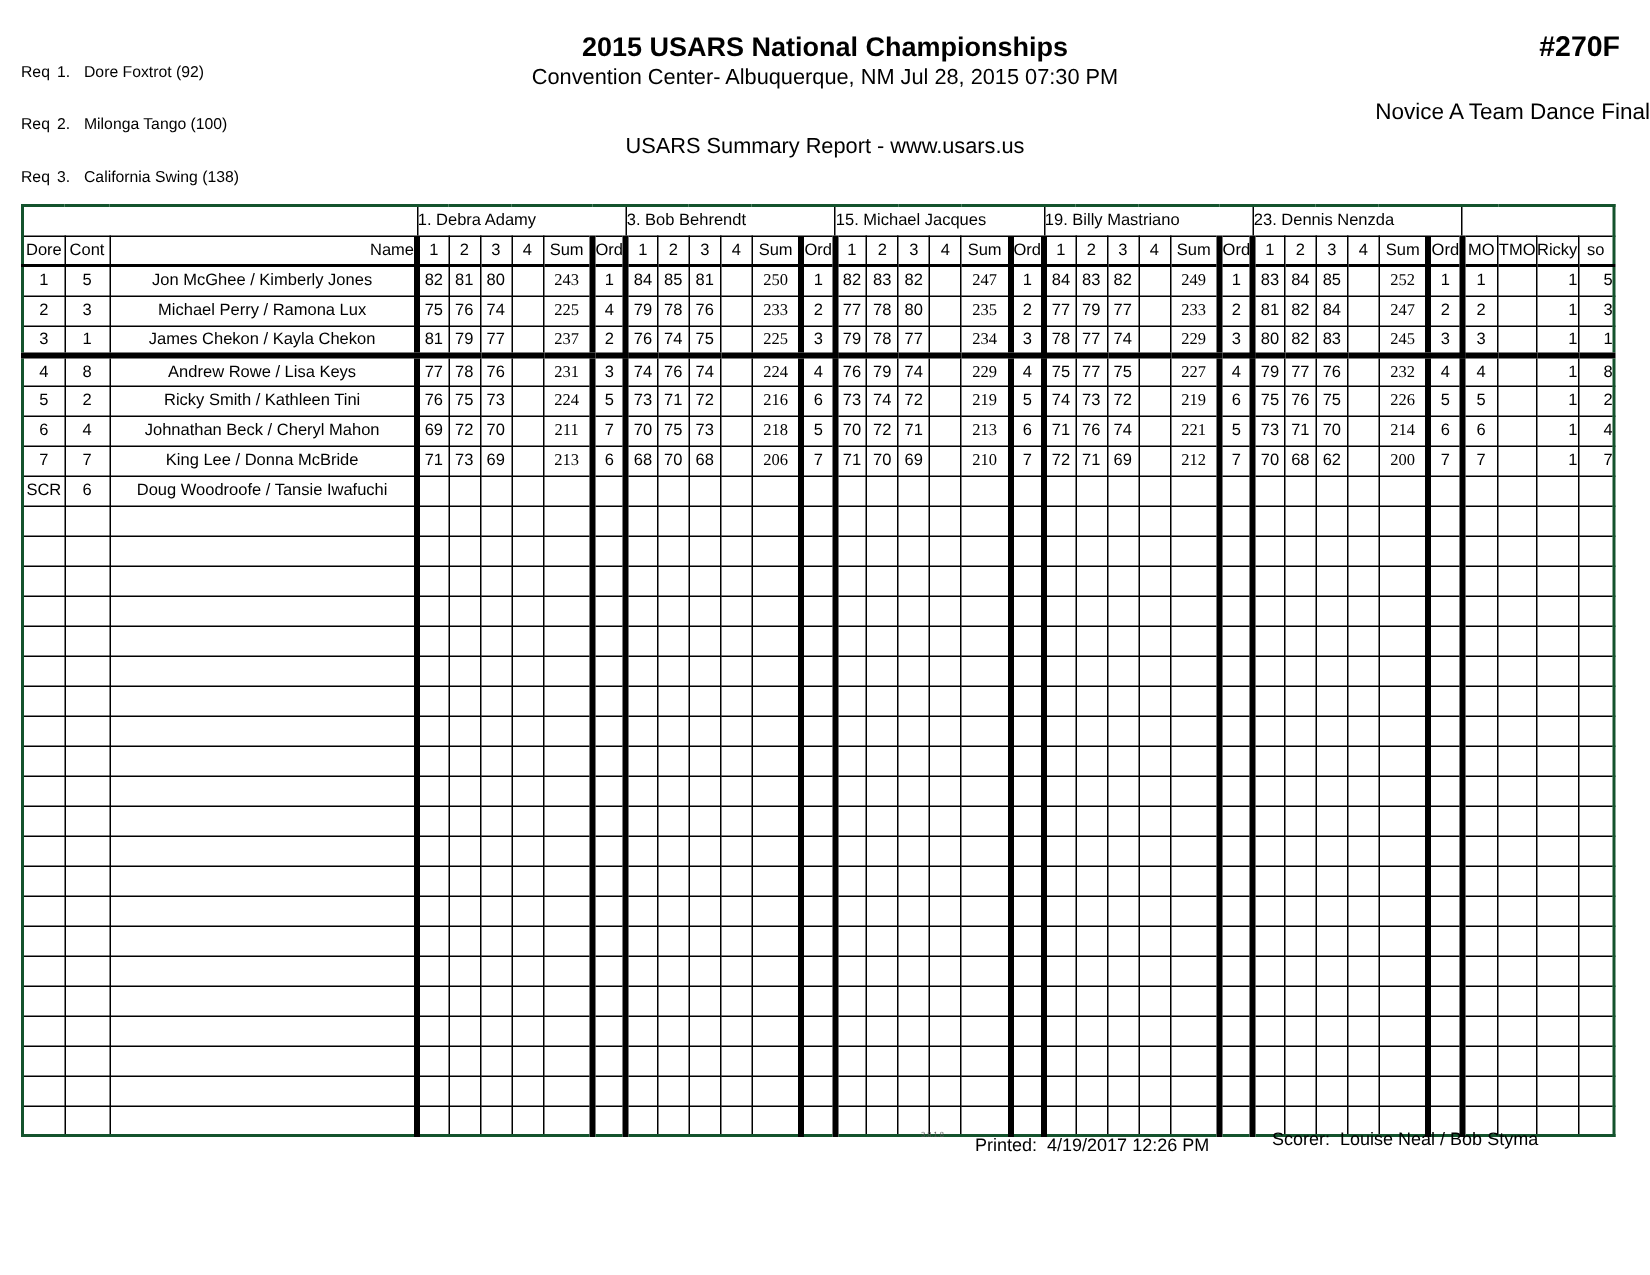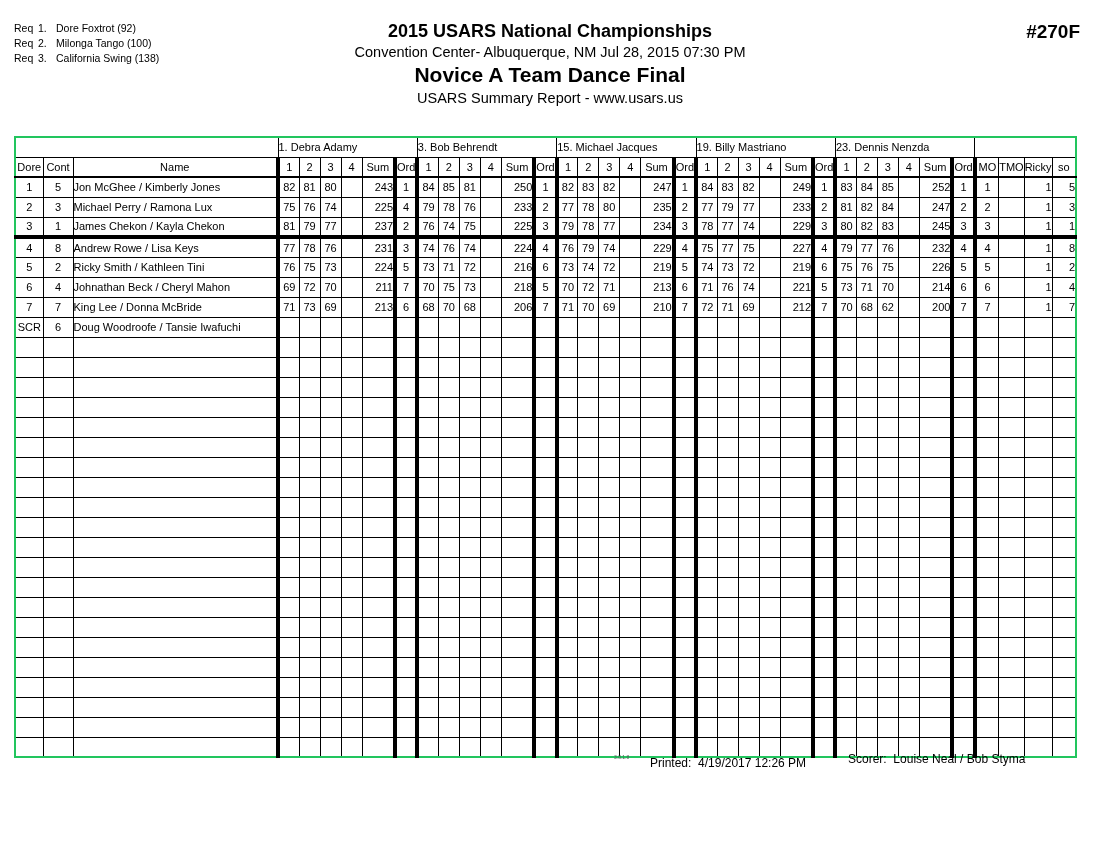--- a/index.html
+++ b/index.html
@@ -10,32 +10,32 @@
     color:#000;
     overflow:hidden;
     position:relative;
   }
 
   
   #reqs{
     position:absolute;left:14px;top:21px;
     font-size:10.5px;line-height:15px;
   }
-  #reqs .req-row{white-space:nowrap;}
+  #reqs .req-row{white-space:nowrap;margin-top:20px;}
   #reqs .req-lab{display:inline-block;width:24px;}
   #reqs .req-num{display:inline-block;width:18px;}
 
   
   #titleblock{
     position:absolute;left:0;top:20px;width:1100px;
     text-align:center;
   }
   #title-main{font-size:18px;font-weight:bold;letter-spacing:0px;line-height:22px;}
   #title-venue{font-size:14.5px;line-height:20px;}
-  #title-event{font-size:21px;font-weight:bold;line-height:25px;}
+  #title-event{font-size:15px;font-weight:normal;line-height:25px;text-align:right;}
   #title-report{font-size:14.5px;line-height:22px;}
 
   #heatno{
     position:absolute;right:20px;top:21px;
     font-size:19px;font-weight:bold;
   }
 
   
   #grid{
     position:absolute;left:14px;top:136px;
@@ -51,43 +51,43 @@
     height:20px;
     box-sizing:border-box;
     overflow:hidden;
     white-space:nowrap;
   }
   
   .blank-top{border:0 !important;background:#fff;}
 
   .jhead{font-size:11.5px;text-align:left;padding-left:6px;height:19px;}
   .chead{font-size:9.5px;text-align:center;height:19px;}
-  .chead.name-h{text-align:center;padding-left:5px;}
+  .chead.name-h{text-align:right;padding-left:5px;}
 
   td.sc{text-align:center;font-size:12px;}
-  td.sum{text-align:right;padding-right:4px;font-size:12px;}
+  td.sum{text-align:center;padding-right:4px;font-size:12px;font-family:Liberation Serif, serif;}
   td.ord{text-align:center;font-size:12.5px;font-weight:bold;}
   td.place{text-align:center;font-size:12.5px;}
   td.cont{text-align:center;font-size:12.5px;}
-  td.nm{text-align:left;padding-left:5px;font-size:12px;}
+  td.nm{text-align:center;padding-left:5px;font-size:12px;}
   td.tail{text-align:center;font-size:12px;}
   td.tail.r{text-align:right;padding-right:5px;}
 
   
   tr.medal td.place,tr.medal td.cont{font-weight:bold;font-size:14px;}
   tr.medal td.nm{font-weight:bold;font-size:12.5px;}
 
   
   .ordcol{border-left:4px solid #000 !important;border-right:4px solid #000 !important;}
   .grpstart{border-left:4px solid #000 !important;}
   tr.lastmedal td{border-bottom:4px solid #000 !important;}
   tr.headrow2 td{border-bottom:2px solid #000 !important;}
 
   
-  #grid{border:2px solid #22c55e;}
+  #grid{border:2px solid #14532d;}
 
   
   #foot{
     position:absolute;left:0;top:752px;width:1100px;
     font-size:12px;
   }
   #foot .vcode{position:absolute;left:614px;top:2px;font-size:5px;color:#555;}
   #foot .printed{position:absolute;left:650px;top:4px;}
   #foot .scorer{position:absolute;left:848px;top:0px;}
 </style>

